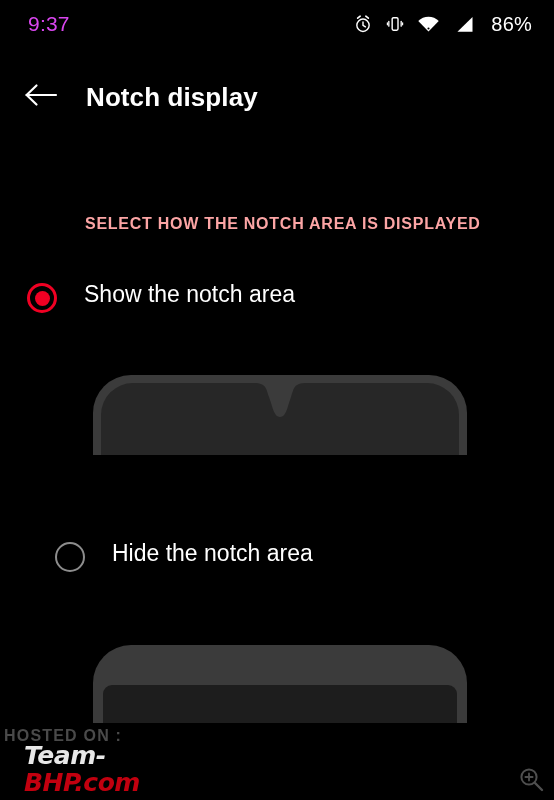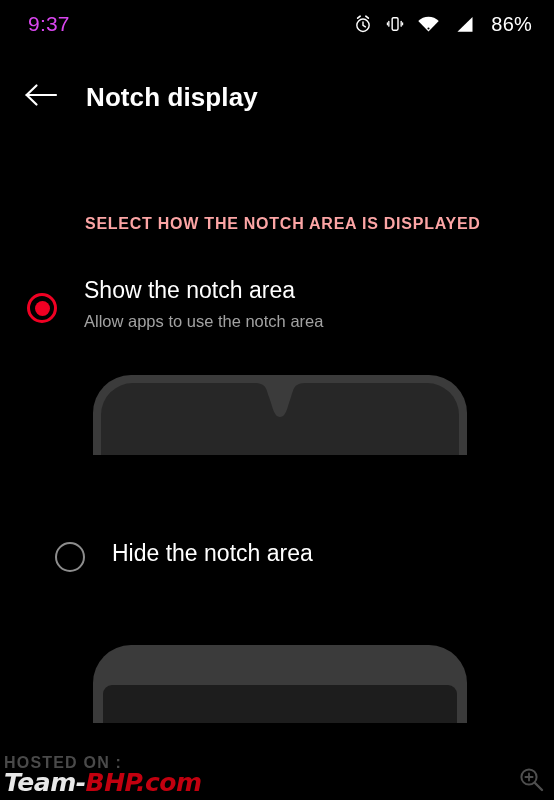--- a/index.html
+++ b/index.html
@@ -172,20 +172,21 @@
     line-height: 12px;
     font-family: Liberation Sans, sans-serif;
   }
   .wm-brand {
     font-size: 25px;
     font-weight: 700;
     font-style: italic;
     line-height: 27px;
     letter-spacing: -0.5px;
     font-family: "DejaVu Sans", sans-serif;
+    margin-left: 20px;
   }
   .wm-brand .wm-team { color: #e8e8e8; }
   .wm-brand .wm-bhp { color: #c2000f; }
   .wm-copy {
     font-size: 11px;
     font-weight: 700;
     letter-spacing: 1.6px;
     color: #6d6d6d;
     line-height: 14px;
     font-family: "DejaVu Sans", sans-serif;
@@ -256,21 +257,20 @@
 </div>
 
 <div class="section-header">SELECT HOW THE NOTCH AREA IS DISPLAYED</div>
 
 <div class="option-row" id="option-show">
   <div class="radio-wrap">
     <div class="radio checked"></div>
   </div>
   <div class="option-text">
     <div class="option-title">Show the notch area</div>
-    <div class="option-sub">Allow apps to use the notch area</div>
   </div>
 </div>
 
 <div class="preview" id="preview-show">
   <svg width="390" height="120" viewBox="0 0 390 120">
     <defs>
       <clipPath id="clipShow">
           <rect x="0" y="0" width="390" height="88"></rect>
         </clipPath>
     </defs>

